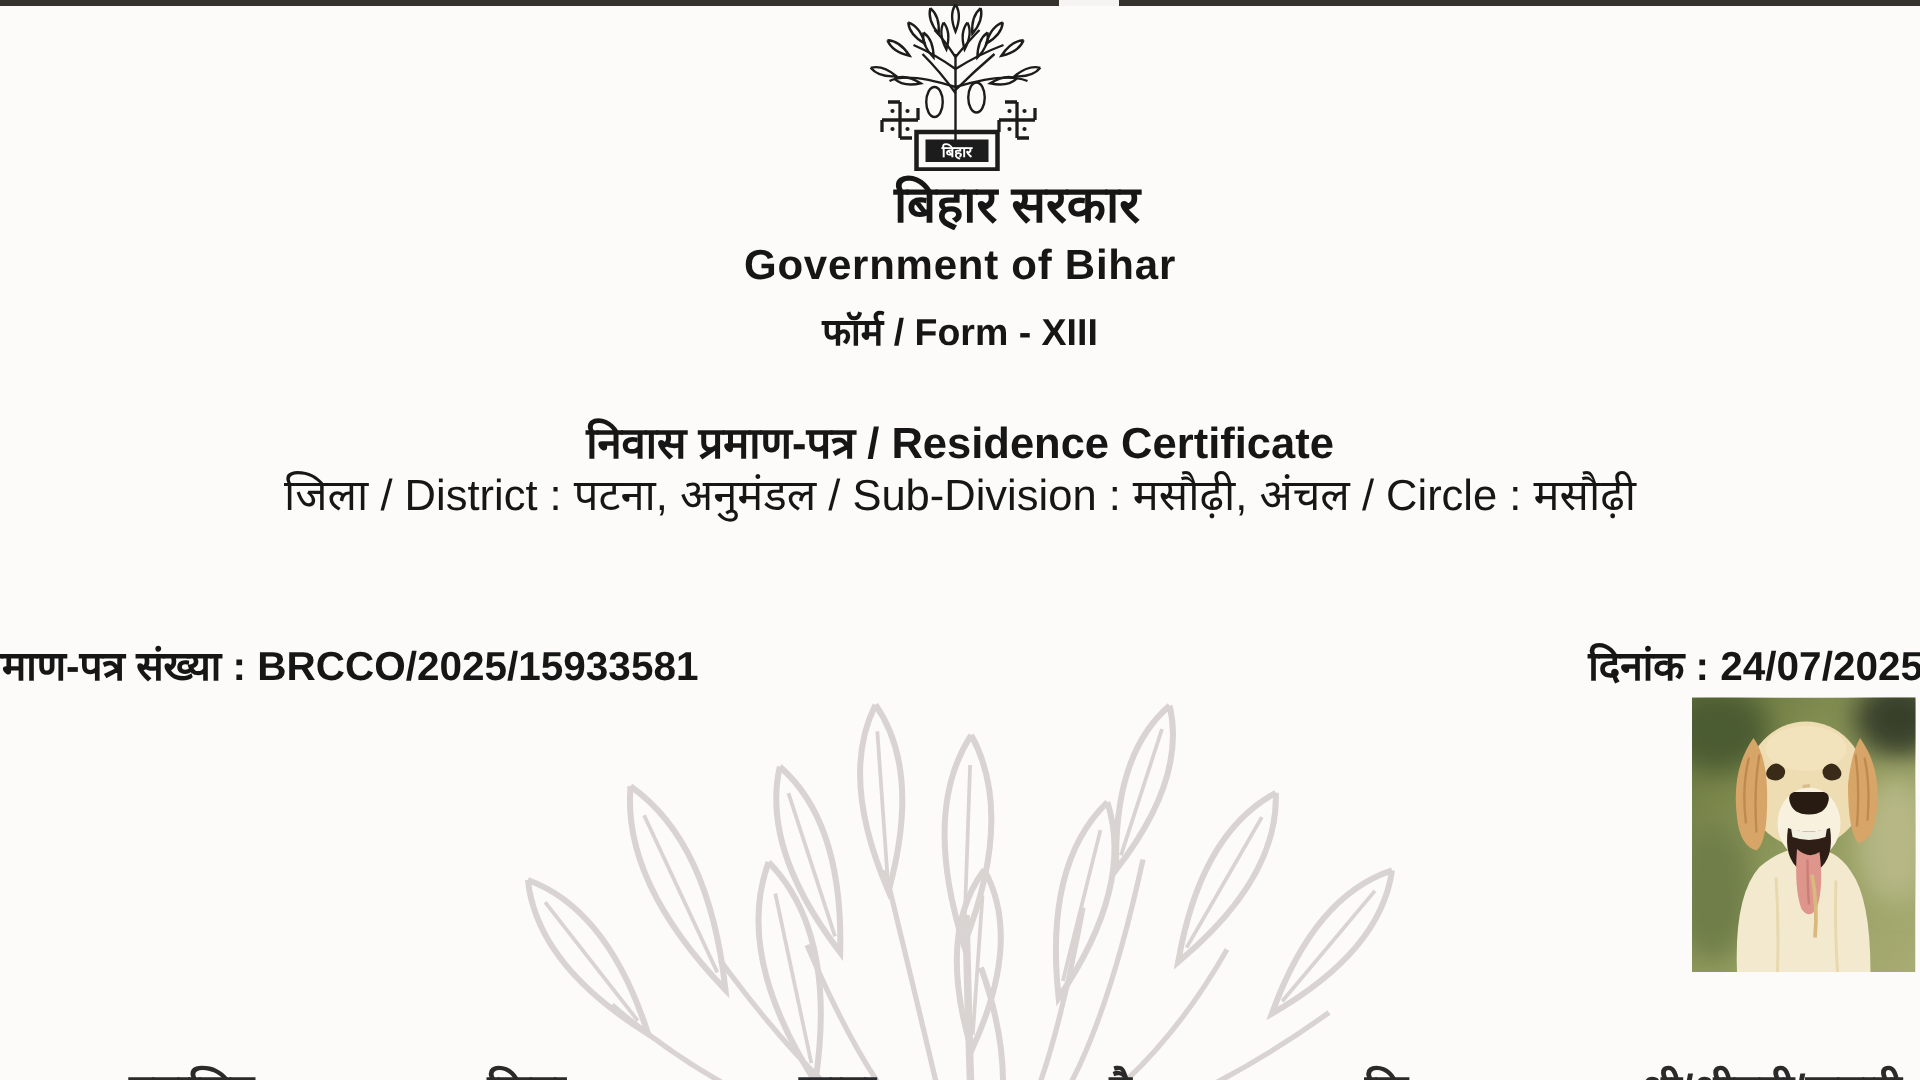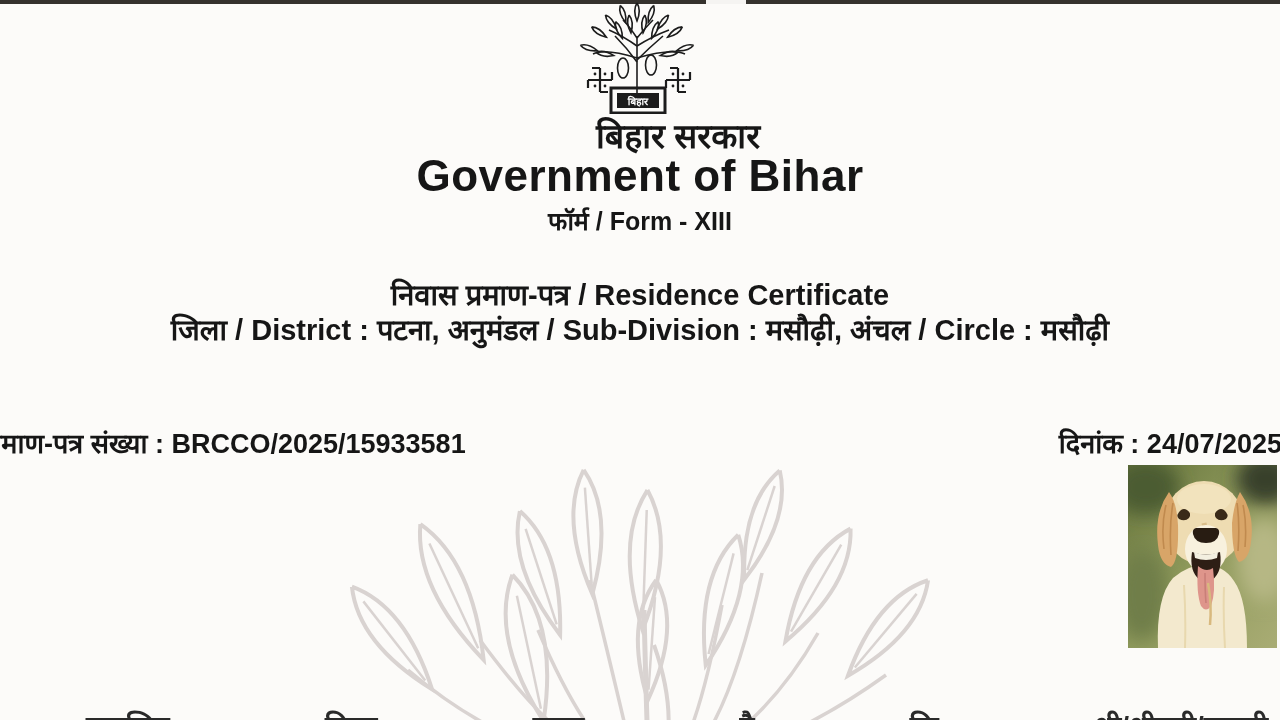--- a/index.html
+++ b/index.html
@@ -5,24 +5,24 @@
   html,body{margin:0;padding:0;}
   body{
     width:1280px;height:720px;position:relative;overflow:hidden;
     background:#fcfbf9;
     font-family:"Liberation Sans","DejaVu Sans",sans-serif;
     color:#161616;
   }
   .abs{position:absolute;}
   .center-line{left:0;width:1280px;text-align:center;white-space:nowrap;}
   .t-hindi-main{top:112px;font-size:34px;font-weight:bold;margin-left:38px;}
-  .t-english-main{top:151px;font-size:44px;font-weight:bold;letter-spacing:.5px;}
+  .t-english-main{top:161px;font-size:28px;font-weight:bold;letter-spacing:.5px;}
   .t-form{top:203px;font-size:25px;font-weight:bold;}
   .t-cert-title{top:274px;font-size:29px;font-weight:bold;}
-  .t-district{top:309px;font-size:29px;font-weight:bold;}
+  .t-district{top:309px;font-size:29px;font-weight:normal;}
   .t-number{left:-14px;top:424px;font-size:27px;font-weight:bold;white-space:nowrap;}
   .t-date{right:-2px;top:424px;font-size:27px;font-weight:bold;white-space:nowrap;}
   .top-bar{left:0;top:0;width:1280px;height:4px;background:#35322e;}
   .top-bar-gap{left:706px;top:0;width:40px;height:4px;background:#f5f4f2;}
   .emblem{left:575px;top:2px;}
   .watermark{left:330px;top:455px;}
   .photo{left:1128px;top:465px;width:149px;height:183px;}
   .body-partial{
     left:0;top:706px;width:1280px;height:14px;overflow:hidden;
     font-size:28px;font-weight:bold;color:#2a2a2a;

